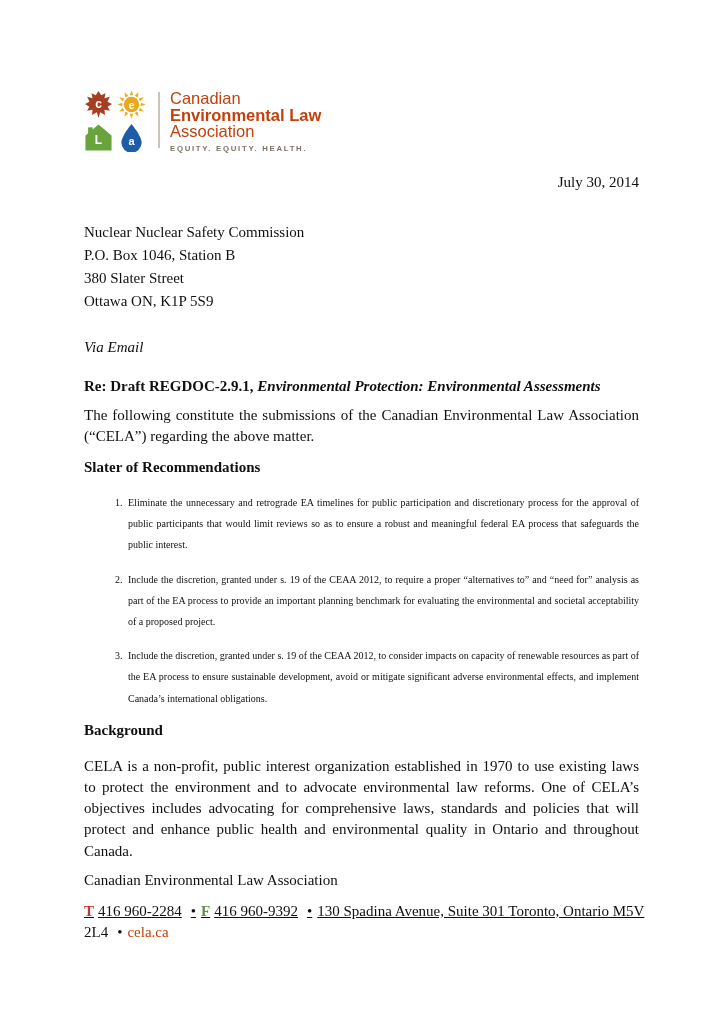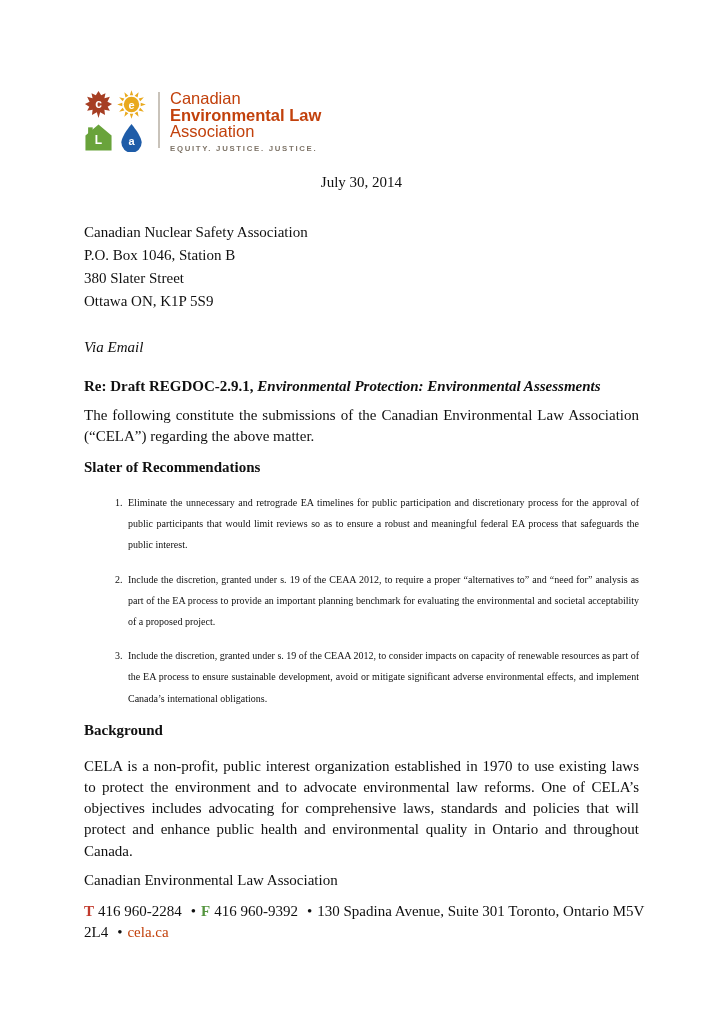--- a/index.html
+++ b/index.html
@@ -20,35 +20,35 @@
   .icon.leaf .letter { top: 8px; }
   .icon.sun .letter { top: 9px; font-size: 11px; }
   .icon.house .letter { top: 11px; }
   .icon.drop .letter { top: 12px; font-size: 11px; }
   .logo-divider { width: 2px; height: 56px; background: #c9c3ba; margin: 2px 10px 0 12px; }
   .logo-text { padding-top: 0; }
   .brand-line { font-family: "Liberation Sans", sans-serif; color: #c2410c; font-size: 16.5px; line-height: 16.5px; white-space: nowrap; }
   .brand-line.bold { font-weight: 700; }
   .tagline { font-family: "Liberation Sans", sans-serif; color: #7e7468; font-size: 7.8px; font-weight: 700; letter-spacing: 1.7px; margin-top: 4px; white-space: nowrap; }
   
-  .date-line { text-align: center; font-size: 15px; line-height: 15px; margin-top: 22px; }
+  .date-line { text-align: right; font-size: 15px; line-height: 15px; margin-top: 22px; }
   .recipient { margin-top: 31px; font-size: 15px; line-height: 23px; }
   .via { margin-top: 26px; font-size: 15px; font-style: italic; }
   .subject { margin-top: 22px; font-size: 15px; font-weight: 700; }
   .subject .sub-title { font-style: italic; }
   .para { font-size: 15px; line-height: 21.2px; text-align: justify; margin: 10px 0 0 0; }
   .section-heading { font-size: 15px; font-weight: 700; margin-top: 12px; }
   ol.recs { margin: 16px 0 0 0; padding: 0 0 0 41px; }
   ol.recs li { font-size: 10px; line-height: 21.2px; text-align: justify; margin-bottom: 13px; padding-left: 3px; }
   .bg-heading { margin-top: 0; }
   .bg-para { margin-top: 17px; }
   .org-line { margin-top: 10px; font-size: 15px; }
   
   .footer { margin-top: 12px; font-size: 15px; line-height: 21.5px; }
-  .footer .line1 { white-space: nowrap; }
+  .footer .line1 { white-space: nowrap; text-decoration: underline; }
   .footer .tel-label { color: #c13a2c; font-weight: 700; margin-right: 4px; }
   .footer .fax-label { color: #55953f; font-weight: 700; margin-right: 4px; }
   .footer .bullet { margin: 0 5px 0 9px; }
   .footer .website { color: #c2410c; text-decoration: none; }
 </style>
 </head>
 <body>
 
 <div class="page">
 
@@ -94,28 +94,28 @@
           <path d="M12 0.8 C12 0.8 3.6 10.8 3.6 16.2 A8.4 8.4 0 0 0 20.4 16.2 C20.4 10.8 12 0.8 12 0.8 Z" fill="#1e5ca8"></path>
         </svg>
         <span class="letter">a</span>
       </div>
     </div>
     <div class="logo-divider"></div>
     <div class="logo-text">
       <div class="brand-line">Canadian</div>
       <div class="brand-line bold">Environmental Law</div>
       <div class="brand-line">Association</div>
-      <div class="tagline">EQUITY. JUSTICE. JUSTICE.</div>
+      <div class="tagline">EQUITY. EQUITY. HEALTH.</div>
     </div>
   </div>
 
   <div class="date-line">July 30, 2014</div>
 
   <div class="recipient">
-    <div>Canadian Nuclear Safety Association</div>
+    <div>Nuclear Nuclear Safety Commission</div>
     <div>P.O. Box 1046, Station B</div>
     <div>380 Slater Street</div>
     <div>Ottawa ON, K1P 5S9</div>
   </div>
 
   <div class="via">Via Email</div>
 
   <div class="subject">
     <span>Re: Draft REGDOC-2.9.1, </span><span class="sub-title">Environmental Protection: Environmental Assessments</span>
   </div>

